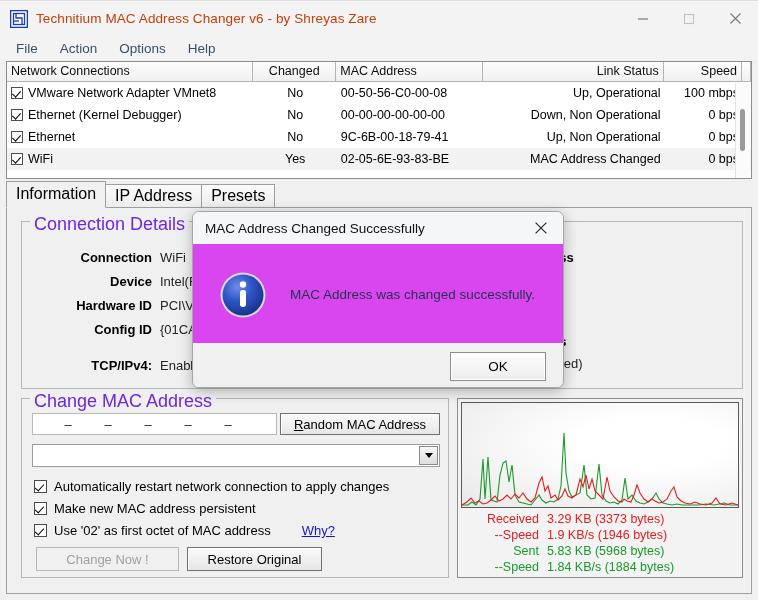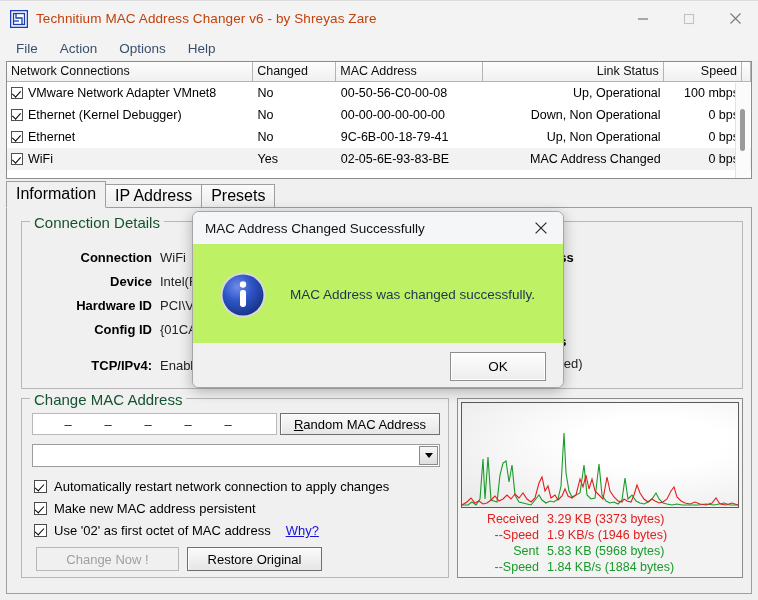--- a/index.html
+++ b/index.html
@@ -88,21 +88,21 @@
   .lv-row .col {
     font-size: 12.5px;
     color: #000000;
     line-height: 22px;
     padding: 0 4px;
     box-sizing: border-box;
     overflow: hidden;
     white-space: nowrap;
   }
   .c-name { width: 252px; }
-  .c-changed { width: 85px; text-align: left; }
+  .c-changed { width: 85px; text-align: center; }
   .c-mac { width: 150px; }
   .c-link { width: 185px; text-align: right; }
   .c-speed { width: 80px; text-align: right; }
   .c-tail { flex: 1 1 auto; }
   .lv-row .c-name { display: flex; align-items: center; gap: 5px; }
   .cbx {
     width: 12px; height: 12px;
     border: 1px solid #4f4f4f;
     background: #fff;
     position: relative;
@@ -161,21 +161,21 @@
   
   .group {
     position: absolute;
     border: 1px solid #b7b7b7;
     box-sizing: border-box;
   }
   .group > .glabel {
     position: absolute; top: -8px; left: 8px;
     background: #f0f0f0;
     padding: 0 4px;
-    font-size: 15px; color: #14532d;
+    font-size: 18px; color: #6d28d9;
     white-space: nowrap;
   }
   #grpDetails { left: 14px; top: 13px; width: 722px; height: 168px; }
   #grpChange  { left: 14px; top: 190px; width: 428px; height: 180px; }
 
   .detail-row { position: absolute; font-size: 13px; color: #000; white-space: nowrap; }
   .detail-lbl { font-weight: bold; text-align: right; }
   .detail-val { color: #222; }
 
   
@@ -290,21 +290,21 @@
     margin-left: 12px; white-space: nowrap;
   }
   .dlg-close {
     margin-left: auto; width: 44px; height: 31px;
     display: flex; align-items: center; justify-content: center;
     color: #2b2b2b;
   }
   .dlg-body {
     position: absolute; left: 0; top: 32px;
     width: 100%; height: 101px;
-    background: #bef264;
+    background: #d946ef;
     display: flex; align-items: center;
     box-sizing: border-box;
   }
   .dlg-icon { margin-left: 26px; width: 48px; height: 48px; flex: 0 0 auto; }
   .dlg-msg {
     margin-left: 23px;
     font-size: 13.5px;
     color: #1f3350;
     white-space: nowrap;
   }
@@ -490,21 +490,21 @@
         <span class="cbx2 on"></span>
         <span>Automatically restart network connection to apply changes</span>
       </div>
       <div class="opt" style="top:102px;">
         <span class="cbx2 on"></span>
         <span>Make new MAC address persistent</span>
       </div>
       <div class="opt" style="top:124px;">
         <span class="cbx2 on"></span>
         <span>Use '02' as first octet of MAC address</span>
-        <span class="whylink" style="margin-left:8px;">Why?</span>
+        <span class="whylink" style="margin-left:24px;">Why?</span>
       </div>
 
       <div class="btn disabled" id="btnChangeNow">
         <span>Change Now !</span>
       </div>
       <div class="btn" id="btnRestore">
         <span>Restore Original</span>
       </div>
     </div>
 

